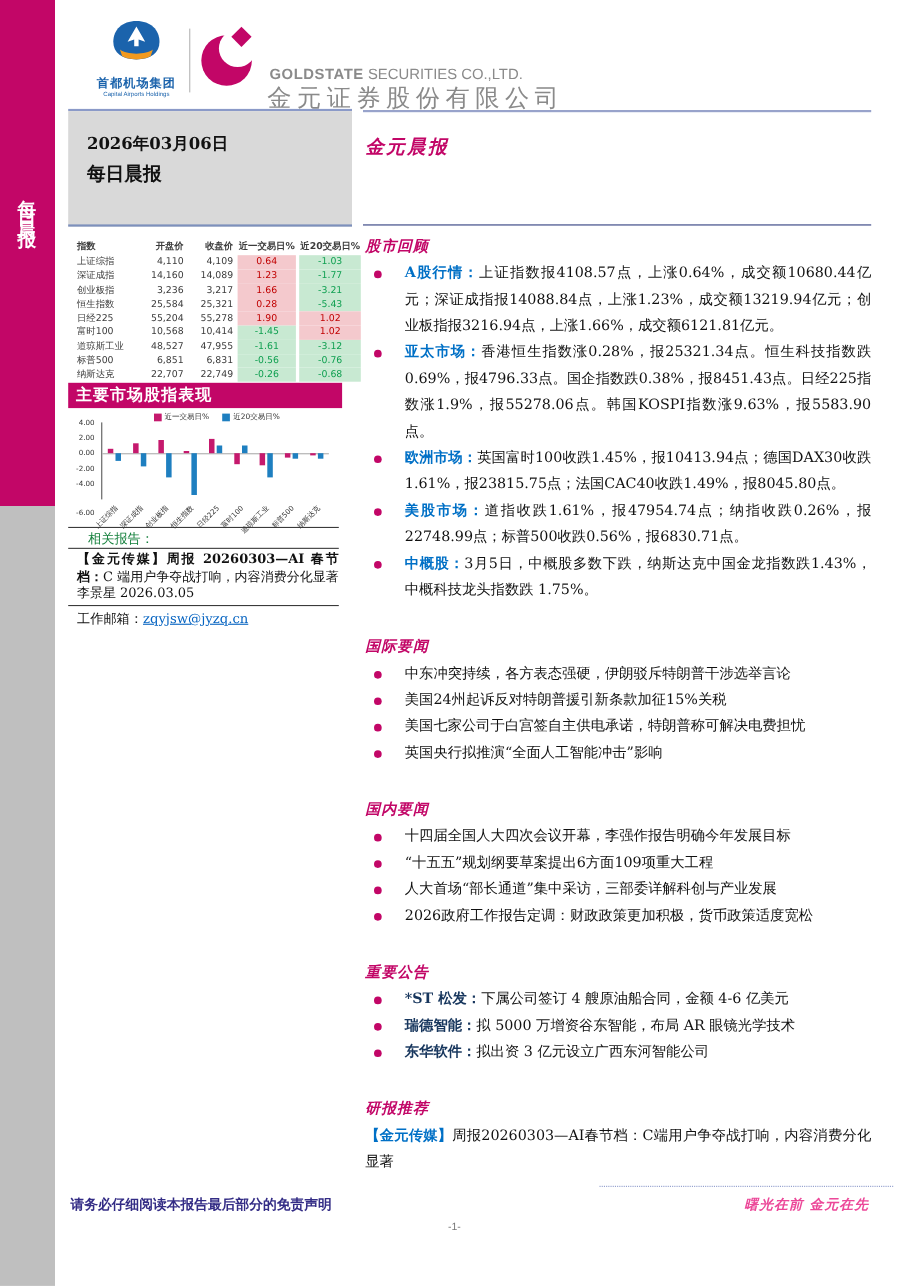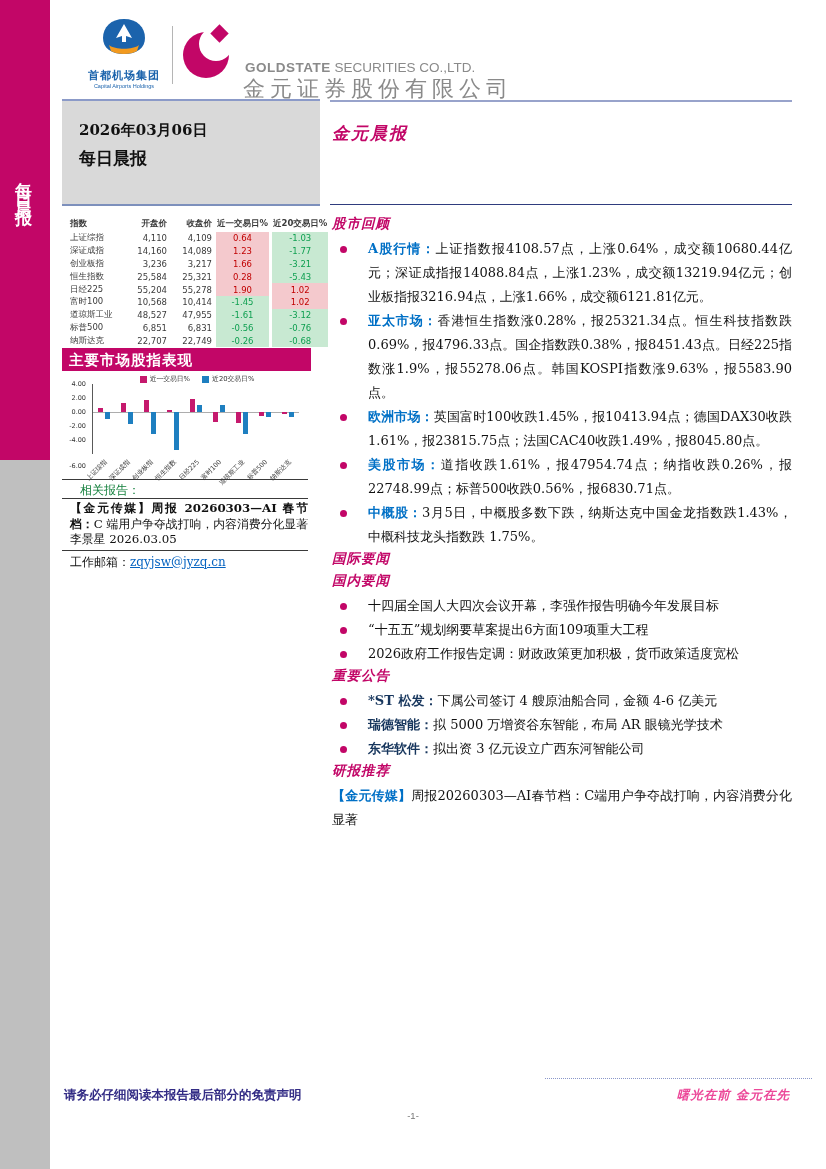--- a/index.html
+++ b/index.html
@@ -63,21 +63,21 @@
   
   .lrule{position:absolute;left:62px;height:1px;background:#3a3a3a;width:246px;}
   .rel-head{position:absolute;left:80px;top:482px;font-size:12px;color:#15803d;}
   .rel-item{position:absolute;left:70px;top:501px;width:238px;font-size:11.8px;line-height:15.6px;text-align:justify;color:#111;}
   .rel-item .bold{font-weight:bold;}
   .email-row{position:absolute;left:70px;top:554px;font-size:12px;color:#111;}
   .email-row a{color:#0563C1;text-decoration:underline;}
 
   
   .rcol{position:absolute;left:330px;top:215px;width:462px;}
-  .sec{margin-top:1px;}
+  .sec{margin-top:30px;}
   .sec:first-child{margin-top:0;}
   .sec-h{color:#C20667;font-weight:bold;font-style:italic;font-size:13.5px;letter-spacing:1px;margin:0 0 4px 2px;}
   .sec-list{list-style:none;margin:0;padding:0;}
   .sec-item{position:relative;padding-left:38px;line-height:24px;font-size:13px;text-align:justify;}
   .dot{position:absolute;left:10px;top:8.5px;width:7px;height:7px;border-radius:50%;background:#C20667;}
   .lbl{font-weight:bold;}
   .lb-blue{color:#0070C6;}
   .lb-navy{color:#17365D;}
   .res-p{padding-left:2px;line-height:24px;font-size:13px;text-align:justify;}
 
@@ -272,26 +272,33 @@
         <ul class="sec-list">
           <li class="sec-item"><span class="dot"></span><span class="lbl lb-blue">A股行情：</span><span class="txt">上证指数报4108.57点，上涨0.64%，成交额10680.44亿元；深证成指报14088.84点，上涨1.23%，成交额13219.94亿元；创业板指报3216.94点，上涨1.66%，成交额6121.81亿元。</span></li>
           <li class="sec-item"><span class="dot"></span><span class="lbl lb-blue">亚太市场：</span><span class="txt">香港恒生指数涨0.28%，报25321.34点。恒生科技指数跌0.69%，报4796.33点。国企指数跌0.38%，报8451.43点。日经225指数涨1.9%，报55278.06点。韩国KOSPI指数涨9.63%，报5583.90点。</span></li>
           <li class="sec-item"><span class="dot"></span><span class="lbl lb-blue">欧洲市场：</span><span class="txt">英国富时100收跌1.45%，报10413.94点；德国DAX30收跌1.61%，报23815.75点；法国CAC40收跌1.49%，报8045.80点。</span></li>
           <li class="sec-item"><span class="dot"></span><span class="lbl lb-blue">美股市场：</span><span class="txt">道指收跌1.61%，报47954.74点；纳指收跌0.26%，报22748.99点；标普500收跌0.56%，报6830.71点。</span></li>
           <li class="sec-item"><span class="dot"></span><span class="lbl lb-blue">中概股：</span><span class="txt">3月5日，中概股多数下跌，纳斯达克中国金龙指数跌1.43%， 中概科技龙头指数跌 1.75%。</span></li>
         </ul>
       </section>
       <section class="sec">
         <div class="sec-h">国际要闻</div>
+        <ul class="sec-list">
+          <li class="sec-item"><span class="dot"></span><span class="txt">中东冲突持续，各方表态强硬，伊朗驳斥特朗普干涉选举言论</span></li>
+          <li class="sec-item"><span class="dot"></span><span class="txt">美国24州起诉反对特朗普援引新条款加征15%关税</span></li>
+          <li class="sec-item"><span class="dot"></span><span class="txt">美国七家公司于白宫签自主供电承诺，特朗普称可解决电费担忧</span></li>
+          <li class="sec-item"><span class="dot"></span><span class="txt">英国央行拟推演“全面人工智能冲击”影响</span></li>
+        </ul>
       </section>
       <section class="sec">
         <div class="sec-h">国内要闻</div>
         <ul class="sec-list">
           <li class="sec-item"><span class="dot"></span><span class="txt">十四届全国人大四次会议开幕，李强作报告明确今年发展目标</span></li>
           <li class="sec-item"><span class="dot"></span><span class="txt">“十五五”规划纲要草案提出6方面109项重大工程</span></li>
+          <li class="sec-item"><span class="dot"></span><span class="txt">人大首场“部长通道”集中采访，三部委详解科创与产业发展</span></li>
           <li class="sec-item"><span class="dot"></span><span class="txt">2026政府工作报告定调：财政政策更加积极，货币政策适度宽松</span></li>
         </ul>
       </section>
       <section class="sec">
         <div class="sec-h">重要公告</div>
         <ul class="sec-list">
           <li class="sec-item"><span class="dot"></span><span class="lbl lb-navy">*ST 松发：</span><span class="txt">下属公司签订 4 艘原油船合同，金额 4-6 亿美元</span></li>
           <li class="sec-item"><span class="dot"></span><span class="lbl lb-navy">瑞德智能：</span><span class="txt">拟 5000 万增资谷东智能，布局 AR 眼镜光学技术</span></li>
           <li class="sec-item"><span class="dot"></span><span class="lbl lb-navy">东华软件：</span><span class="txt">拟出资 3 亿元设立广西东河智能公司</span></li>
         </ul>

